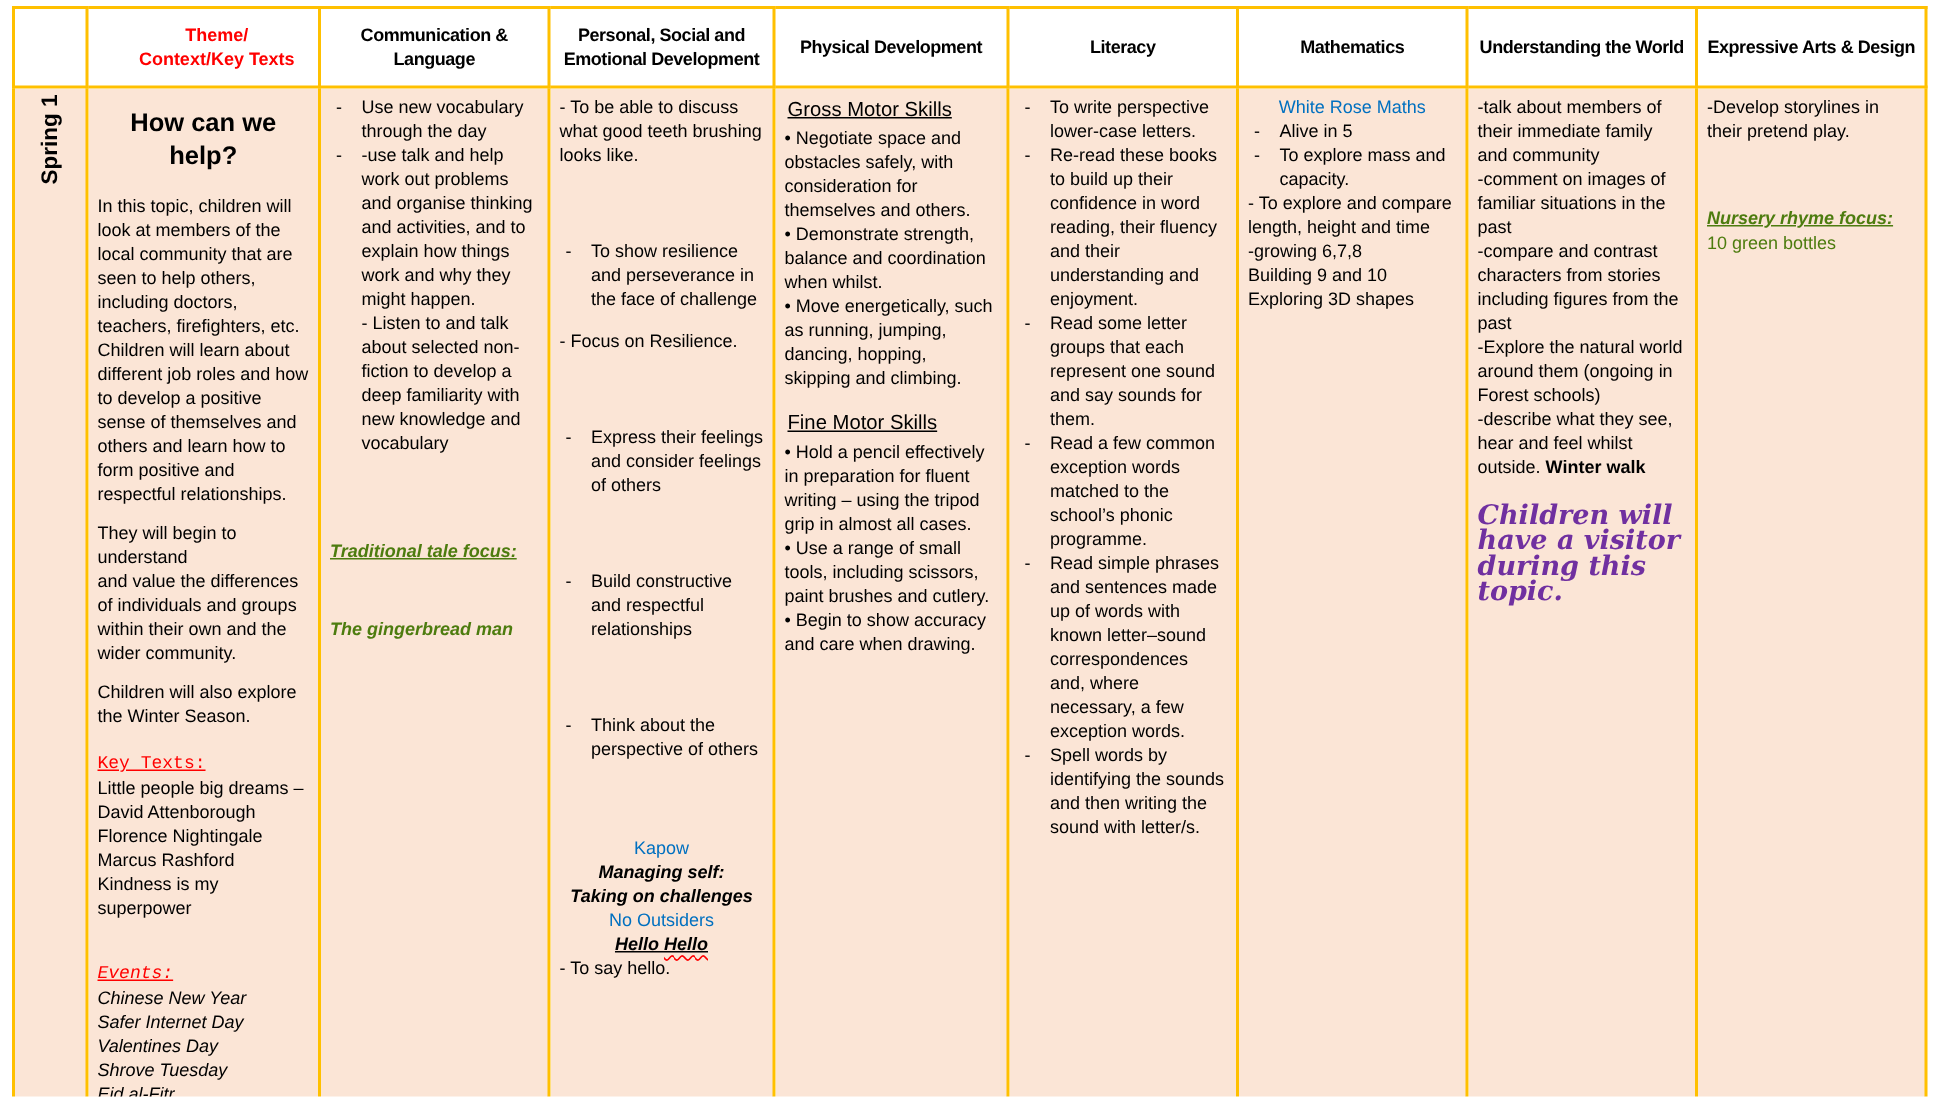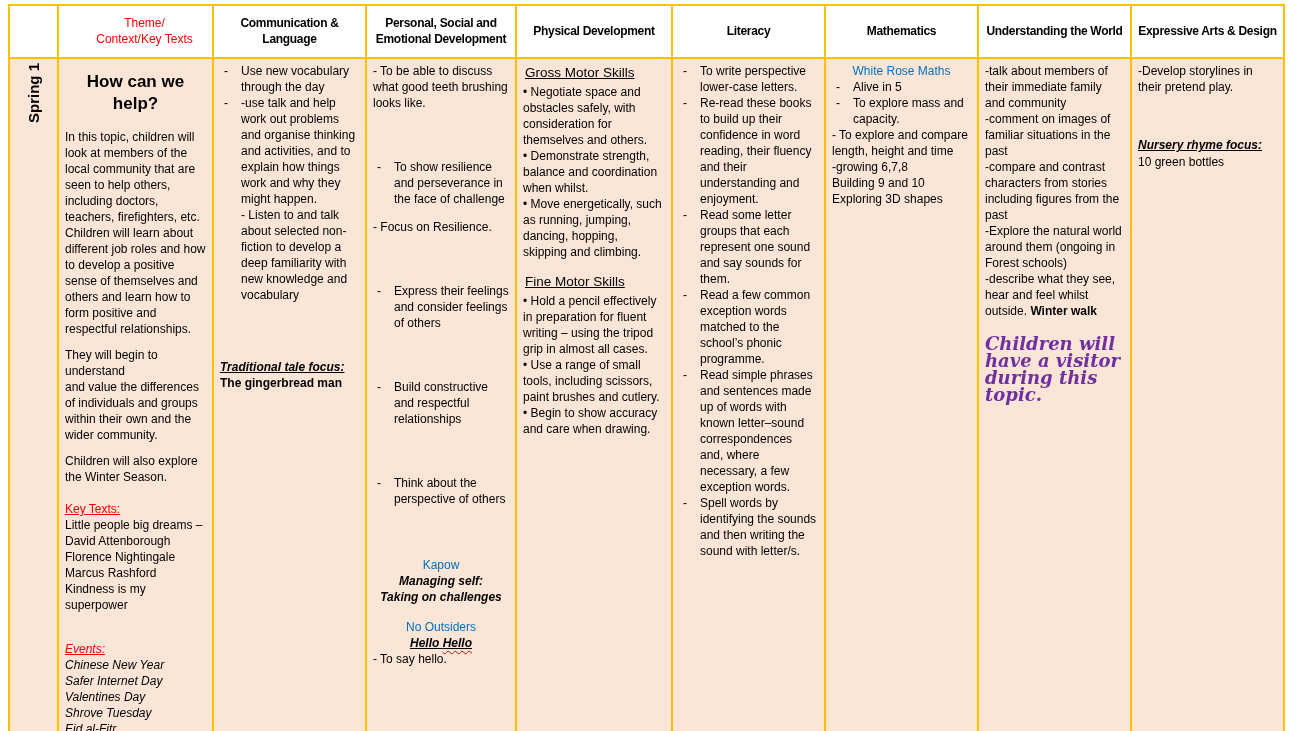--- a/index.html
+++ b/index.html
@@ -10,64 +10,64 @@
     overflow:hidden;
   }
   .sheet { padding:4px 7px 7px 8px; }
   table.grid { border-collapse:collapse; table-layout:fixed; width:1275px; }
   .grid th, .grid td { border:2px solid #FFC000; overflow:hidden; }
   .grid th {
     background:#ffffff; height:53px; padding:1px 2px;
     font-size:12px; font-weight:bold; letter-spacing:-0.3px;
     text-align:center; vertical-align:middle; white-space:pre-line; line-height:1.3;
   }
-  th.hdr-theme { color:#FF0000; font-weight:normal; letter-spacing:0;padding-left:20px; }
+  th.hdr-theme { color:#FF0000; font-weight:bold; letter-spacing:0;padding-left:20px; }
   .grid td.cell {
     background:#FBE5D6; height:667px; vertical-align:top;
     padding:4px 6px; font-size:12px; line-height:16px;
   }
   td.corner { background:#ffffff; height:53px; }
   td.rowlabel { text-align:center; vertical-align:middle; }
   .vtext {
     writing-mode:vertical-rl; transform:rotate(180deg);
     font-weight:bold; font-size:15px; margin:0 auto;
   }
   .pre { white-space:pre-line; }
   .center { text-align:center; }
 
   
   .theme-cell { font-size:11px; line-height:14.6px; }
   .theme-title { font-size:17px; line-height:22px; font-weight:bold; text-align:center; margin:8px 2px 14px; }
   .theme-para { text-align:left; }
   .theme-para + .theme-para { margin-top:10px; }
-  .red-heading { color:#FF0000; text-decoration:underline; margin-top:16px; }
+  .red-heading { color:#FF0000; text-decoration:underline; margin-top:16px;font-family:Liberation Mono, monospace; }
   .red-heading.ital { font-style:italic; }
   .mt-events { margin-top:28px; }
   .italic-list > div, .event-item { font-style:italic; }
 
   
   .dash-list > div { position:relative; padding-left:21px; white-space:pre-line; }
   .dash-list > div::before { content:"-"; position:absolute; left:4px; top:0; }
   .gap-list > div { margin-bottom:12px;margin-top:48px; }
 
   
   .dot-list > div { white-space:pre-line; }
   .dot-list > div::before { content:"• "; }
 
   .squiggle { text-decoration:underline wavy #FF0000; text-decoration-thickness:1px; text-underline-offset:3px; }
 
-  .green { color:#000000; }
+  .green { color:#4d7c0f; }
   .blue  { color:#0070C0; }
   .focus-heading { font-style:italic; font-weight:bold; text-decoration:underline; }
-  .focus-text { font-weight:bold; }
+  .focus-text { font-style:italic; font-weight:bold;margin-top:36px; }
   .comm-focus { margin-top:56px; }
 
   .kapow-block { margin-top:50px; }
   .bold-ital { font-weight:bold; font-style:italic; }
-  .no-outsiders-block { margin-top:14px; }
+  .no-outsiders-block { margin-top:0; }
   .book-title { font-weight:bold; font-style:italic; text-decoration:underline; }
 
   .pd-heading { font-size:13.5px; text-decoration:underline; margin:2px 0 3px 2px; }
   .pd-sect2 { margin-top:14px; }
 
   .utw-note {
     margin-top:16px; color:#7030A0; font-weight:bold; font-style:italic;
     font-family:"DejaVu Serif", serif; font-size:18px; line-height:17px;
   }
   .winter-bold { font-weight:bold; }

